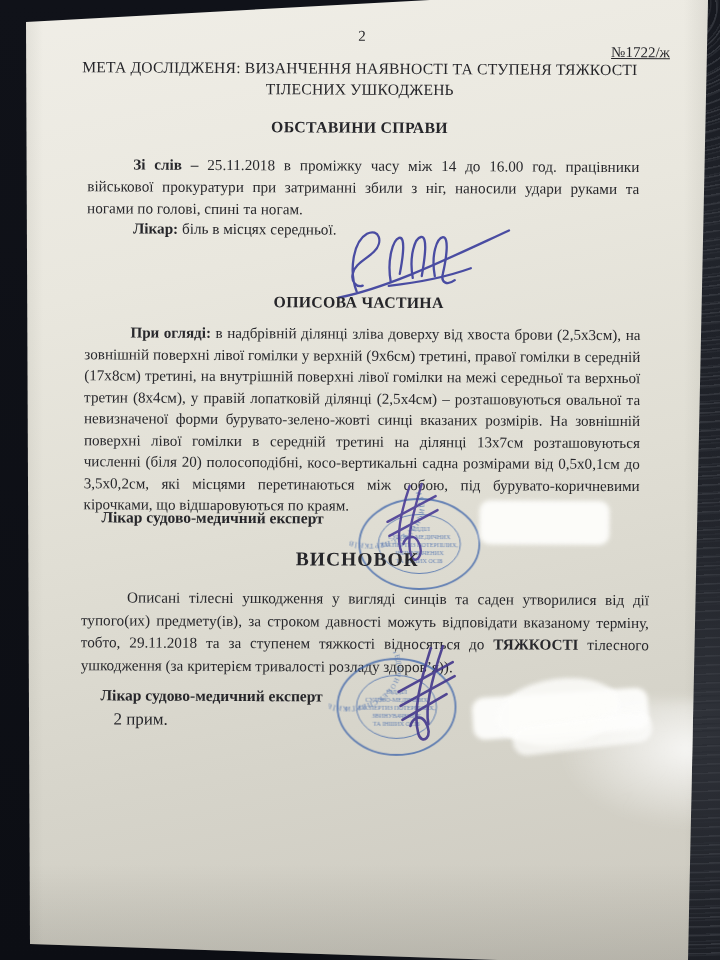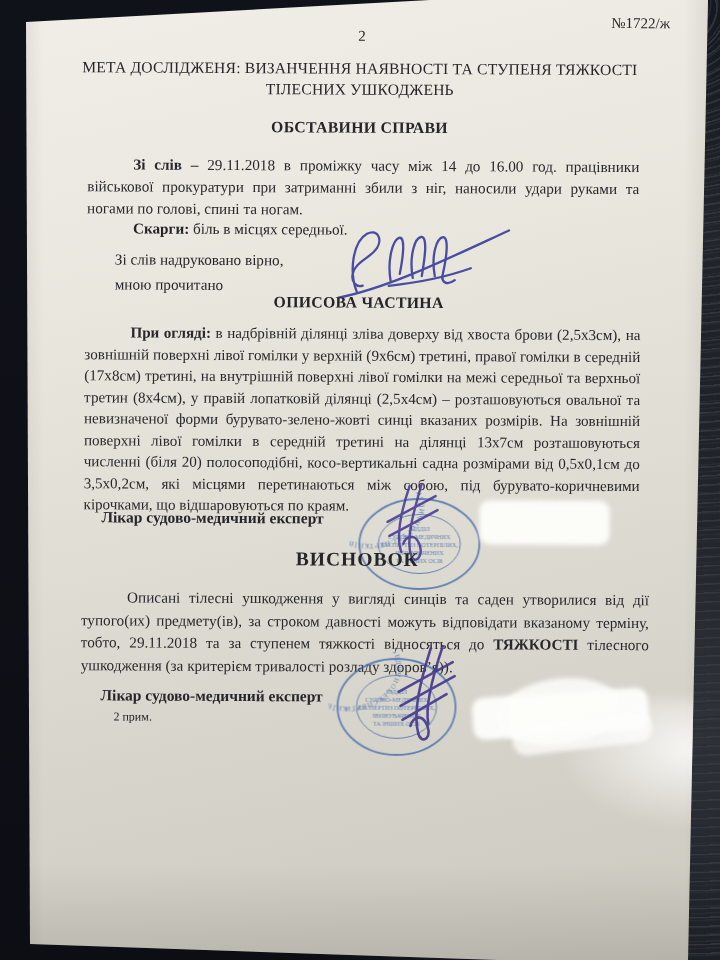--- a/index.html
+++ b/index.html
@@ -29,35 +29,35 @@
   .glare{position:absolute;left:540px;top:700px;width:230px;height:140px;
       background:radial-gradient(ellipse at 65% 35%, rgba(255,255,255,.8) 0%, rgba(255,255,255,0) 62%);
       filter:blur(6px);}
 
   .content{position:absolute;inset:0;color:#26262a;transform:rotate(.3deg);transform-origin:40px 40px;}
 
   .abs{position:absolute;}
   .center{text-align:center;}
   .b{font-weight:bold;}
   .pagenum{top:26px;left:88px;width:548px;font-size:15px;}
-  .docnum{top:12px;right:50px;font-size:15px;}
+  .docnum{top:41px;right:50px;font-size:15px;text-decoration:underline;}
   .title{top:56px;left:70px;width:580px;font-size:15.6px;line-height:21px;letter-spacing:.2px;}
   .h1{font-size:15.8px;font-weight:bold;letter-spacing:.3px;}
   .h-obst{top:117px;left:70px;width:580px;}
   .para{font-size:15.2px;text-align:justify;color:#28282c;}
   .para1{top:153px;left:88px;width:552px;line-height:22px;text-indent:46px;}
   .complaints{top:219px;left:134px;font-size:15.2px;}
   .verify{top:246px;left:116px;font-size:15.2px;line-height:25px;}
   .h-opys{top:292px;left:70px;width:580px;}
   .para2{top:322px;left:86px;width:556px;line-height:21.5px;text-indent:46px;font-size:15.1px;}
   .expert1{top:508px;left:104px;font-size:15.5px;}
   .h-vysn{top:547px;left:70px;width:580px;font-size:19.5px;letter-spacing:1px;}
   .para3{top:586px;left:84px;width:568px;line-height:22.6px;text-indent:46px;}
   .expert2{top:686px;left:104px;font-size:15.5px;}
-  .copies{top:709px;left:117px;font-size:12px;}
+  .copies{top:709px;left:117px;font-size:17px;}
 
   .stamp{position:absolute;opacity:.74;filter:blur(.4px);}
   .stamp1{left:352px;top:490px;}
   .stamp2{left:332px;top:650px;}
   .sig{position:absolute;}
   .sig1{left:330px;top:222px;}
   .sig2{left:378px;top:478px;}
   .sig3{left:382px;top:638px;}
 
   .redact{position:absolute;background:rgba(253,253,251,.96);filter:blur(2px);}
@@ -80,28 +80,24 @@
     <div class="abs pagenum center">2</div>
     <div class="abs docnum">№1722/ж</div>
 
     <div class="abs title center">
       <div>МЕТА ДОСЛІДЖЕНЯ: ВИЗАНЧЕННЯ НАЯВНОСТІ ТА СТУПЕНЯ ТЯЖКОСТІ</div>
       <div>ТІЛЕСНИХ УШКОДЖЕНЬ</div>
     </div>
 
     <div class="abs h-obst center h1">ОБСТАВИНИ СПРАВИ</div>
 
-    <div class="abs para para1"><span class="b">Зі слів –</span><span> 29.11.2018 в проміжку часу між 14 до 16.00 год. працівники військової прокуратури при затриманні збили з ніг, наносили удари руками та ногами по голові, спині та ногам.</span></div>
+    <div class="abs para para1"><span class="b">Зі слів –</span><span> 25.11.2018 в проміжку часу між 14 до 16.00 год. працівники військової прокуратури при затриманні збили з ніг, наносили удари руками та ногами по голові, спині та ногам.</span></div>
 
-    <div class="abs complaints"><span class="b">Скарги:</span><span> біль в місцях середньої.</span></div>
+    <div class="abs complaints"><span class="b">Лікар:</span><span> біль в місцях середньої.</span></div>
 
-    <div class="abs verify">
-      <div>Зі слів надруковано вірно,</div>
-      <div>мною прочитано</div>
-    </div>
 
     <svg class="sig sig1" width="185" height="80" viewBox="0 0 185 80">
       <g fill="none" stroke="#3c3f9d" stroke-width="2.3" stroke-linecap="round" opacity=".92">
         <path d="M 28,68 C 20,48 24,18 38,10 C 50,4 55,18 45,28 C 37,36 26,40 24,50 C 22,58 28,64 34,62"></path>
         <path d="M 62,58 C 58,36 64,16 70,14 C 77,12 74,34 71,50"></path>
         <path d="M 84,54 C 80,32 86,14 92,13 C 99,12 96,34 93,52"></path>
         <path d="M 106,52 C 102,30 108,14 114,13 C 120,13 118,32 114,50 C 112,58 118,62 126,56"></path>
         <path d="M 10,74 C 60,64 120,34 180,6"></path>
         <path d="M 60,62 C 95,58 120,52 142,44"></path>
       </g>

